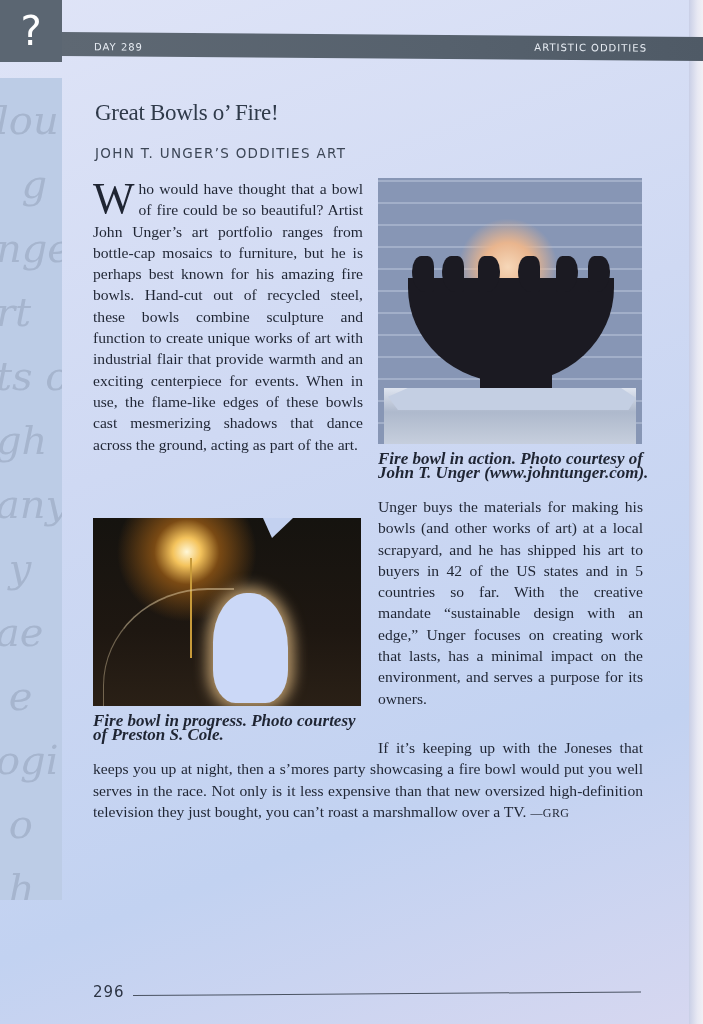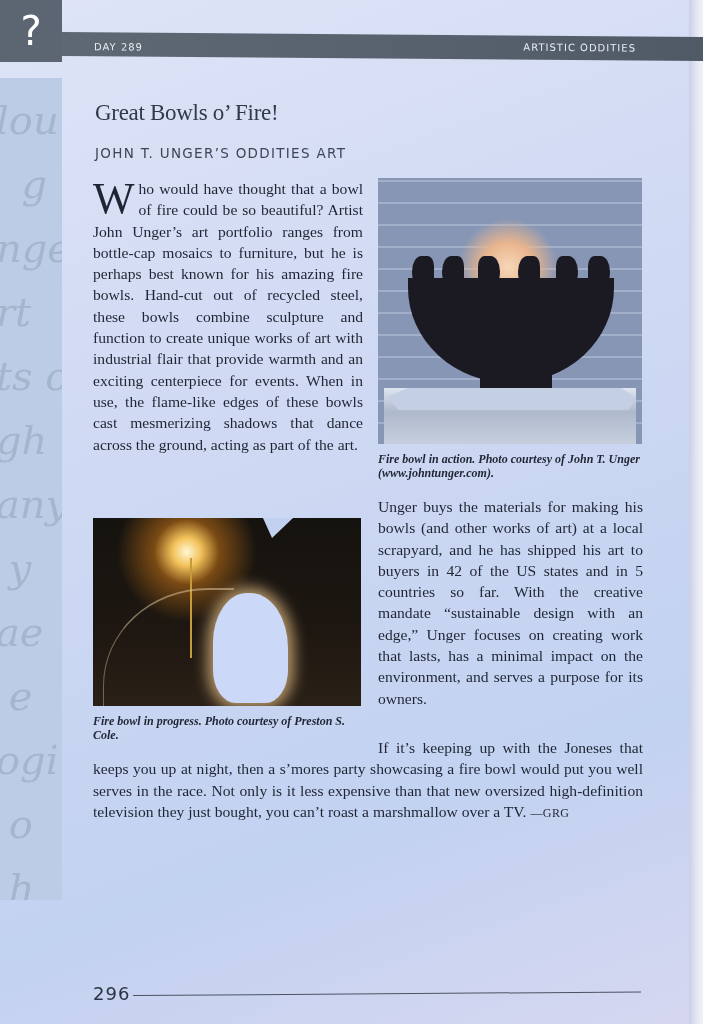--- a/index.html
+++ b/index.html
@@ -34,21 +34,21 @@
     display: flex; align-items: center; justify-content: center;
   }
   .header-band {
     position: absolute; left: 62px; top: 32px; width: 641px; height: 24px;
     background: linear-gradient(90deg, #5e6873, #56616d 60%, #4f5a66);
     transform: skewY(0.45deg); transform-origin: left top;
     color: #e6ebf2;
     font-family: "DejaVu Sans", sans-serif; font-size: 10px; letter-spacing: 1px;
   }
   .header-band .day { position: absolute; left: 32px; top: 9px; }
-  .header-band .section { position: absolute; right: 67px; top: 6px; }
+  .header-band .section { position: absolute; right: 56px; top: 6px; }
   .title {
     position: absolute; left: 95px; top: 100px;
     font-size: 23px; color: #2f3a4a; letter-spacing: -0.3px;
   }
   .subtitle {
     position: absolute; left: 95px; top: 145px;
     font-family: "DejaVu Sans", sans-serif; font-size: 13.5px; letter-spacing: 1.3px;
     color: #3c4656;
   }
   .body-text {
@@ -83,21 +83,21 @@
   }
   .photo1 .flame-cut {
     position: absolute; top: 78px; width: 22px; height: 36px; background: #1b1a22;
     border-radius: 60% 40% 10% 80%;
   }
   .photo1 .fire {
     position: absolute; left: 80px; top: 40px; width: 100px; height: 70px;
     background: radial-gradient(ellipse at 50% 70%, #f6d7b8 0%, #e9b58e 35%, rgba(233,181,142,0) 70%);
   }
   .caption {
-    font-size: 12px; font-style: italic; font-weight: bold; color: #1f2533; line-height: 14px;
+    font-size: 17px; font-style: italic; font-weight: bold; color: #1f2533; line-height: 14px;
   }
   .cap1 { position: absolute; left: 378px; top: 452px; width: 280px; }
   .photo2 {
     position: absolute; left: 93px; top: 518px; width: 268px; height: 188px;
     background: radial-gradient(circle at 35% 18%, #fff7d6 0%, #f4c35c 6%, #7a4a14 14%, rgba(30,20,15,0) 30%),
                 linear-gradient(#15130f, #1e1711 60%, #2a2016);
     overflow: hidden;
   }
   .photo2 .glow {
     position: absolute; left: 120px; top: 75px; width: 75px; height: 110px;
@@ -114,21 +114,21 @@
     background: #c3d1f0; clip-path: polygon(0 0, 100% 0, 30% 100%);
   }
   .photo2 .pole { position: absolute; left: 97px; top: 40px; width: 2px; height: 100px; background: #c79a3a; }
   .cap2 { position: absolute; left: 93px; top: 714px; width: 280px; }
   .col-right { position: absolute; left: 378px; top: 496px; width: 265px; }
   .closing { position: absolute; left: 93px; top: 737px; width: 550px; }
   .closing .indent { display: block; text-indent: 285px; }
   .sig { font-size: 12px; letter-spacing: 0.4px; margin-top: 12px; }
   .folio {
     position: absolute; left: 93px; top: 983px;
-    font-family: "DejaVu Sans", sans-serif; font-size: 18px; letter-spacing: 1px; color: #2c3444;
+    font-family: "DejaVu Sans", sans-serif; font-size: 15px; letter-spacing: 1px; color: #2c3444;
   }
   .folio-rule {
     position: absolute; left: 133px; top: 995px; width: 508px; height: 1px; background: #4a5362;
     transform: rotate(-0.4deg); transform-origin: left center;
   }
 </style>
 </head>
 <body>
 
 <div class="page">

